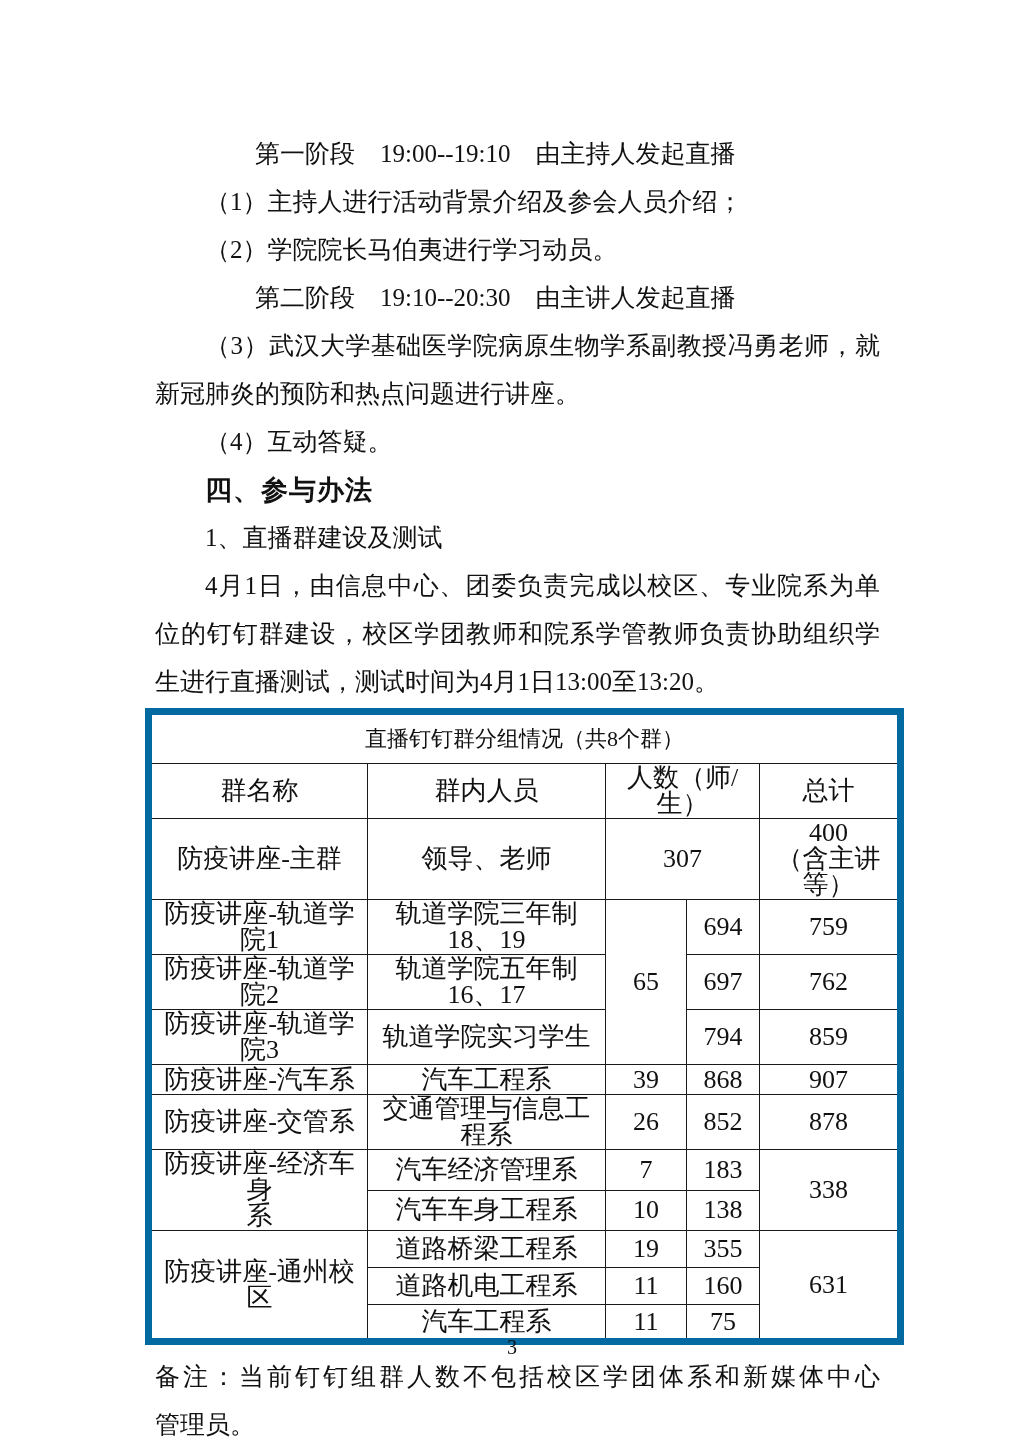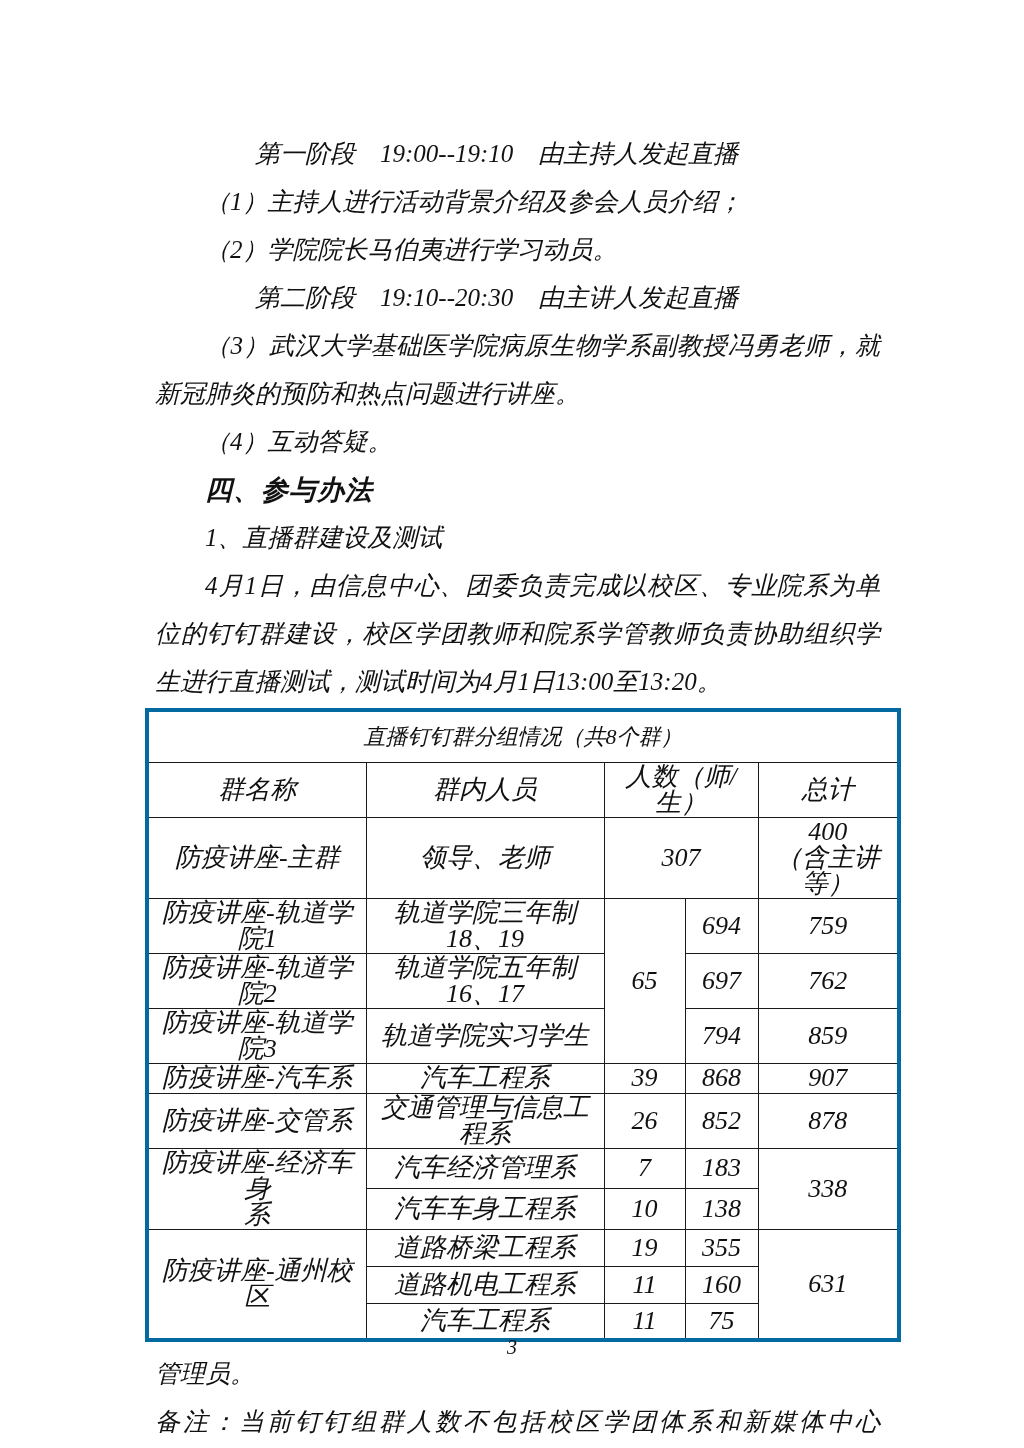--- a/index.html
+++ b/index.html
@@ -6,21 +6,20 @@
   html, body { background: #ffffff; }
   .page {
     position: relative;
     width: 1024px;
     height: 1448px;
     margin: 0 auto;
     background: #ffffff;
     color: #111111;
     font-family: "Liberation Serif", "DejaVu Serif", serif;
     overflow: hidden;
-    font-style: italic;
   }
   .content {
     padding: 130px 144px 0 155px;
   }
   .doc-line {
     font-size: 25px;
     line-height: 48px;
     white-space: nowrap;
   }
   .indent-stage { padding-left: 100px; }
@@ -35,21 +34,21 @@
     font-weight: bold;
     font-size: 27px;
     letter-spacing: 1px;
   }
   table.doc-table {
     border-collapse: collapse;
     table-layout: fixed;
     width: 752px;
     margin-left: -10px;
     margin-top: 2px;
-    border: 4px solid #0369a1;
+    border: 7px solid #0369a1;
   }
   table.doc-table td {
     border: 1px solid #1a1a1a;
     text-align: center;
     vertical-align: middle;
     font-size: 26px;
     line-height: 26px;
     padding: 1px 2px;
     white-space: pre-line;
     overflow: hidden;
@@ -174,20 +173,20 @@
       </tr>
       <tr class="row-tall">
         <td>汽车工程系</td>
         <td>11</td>
         <td>75</td>
       </tr>
     </tbody>
       </table>
 
     <div class="note-block">
+      <div class="doc-line jf">备注：当前钉钉组群人数不包括校区学团体系和新媒体中心</div>
       <div class="doc-line">管理员。</div>
-      <div class="doc-line jf">备注：当前钉钉组群人数不包括校区学团体系和新媒体中心</div>
     </div>
 
   </div>
 
   <div class="page-number">3</div>
 </div>
 
 </body></html>

